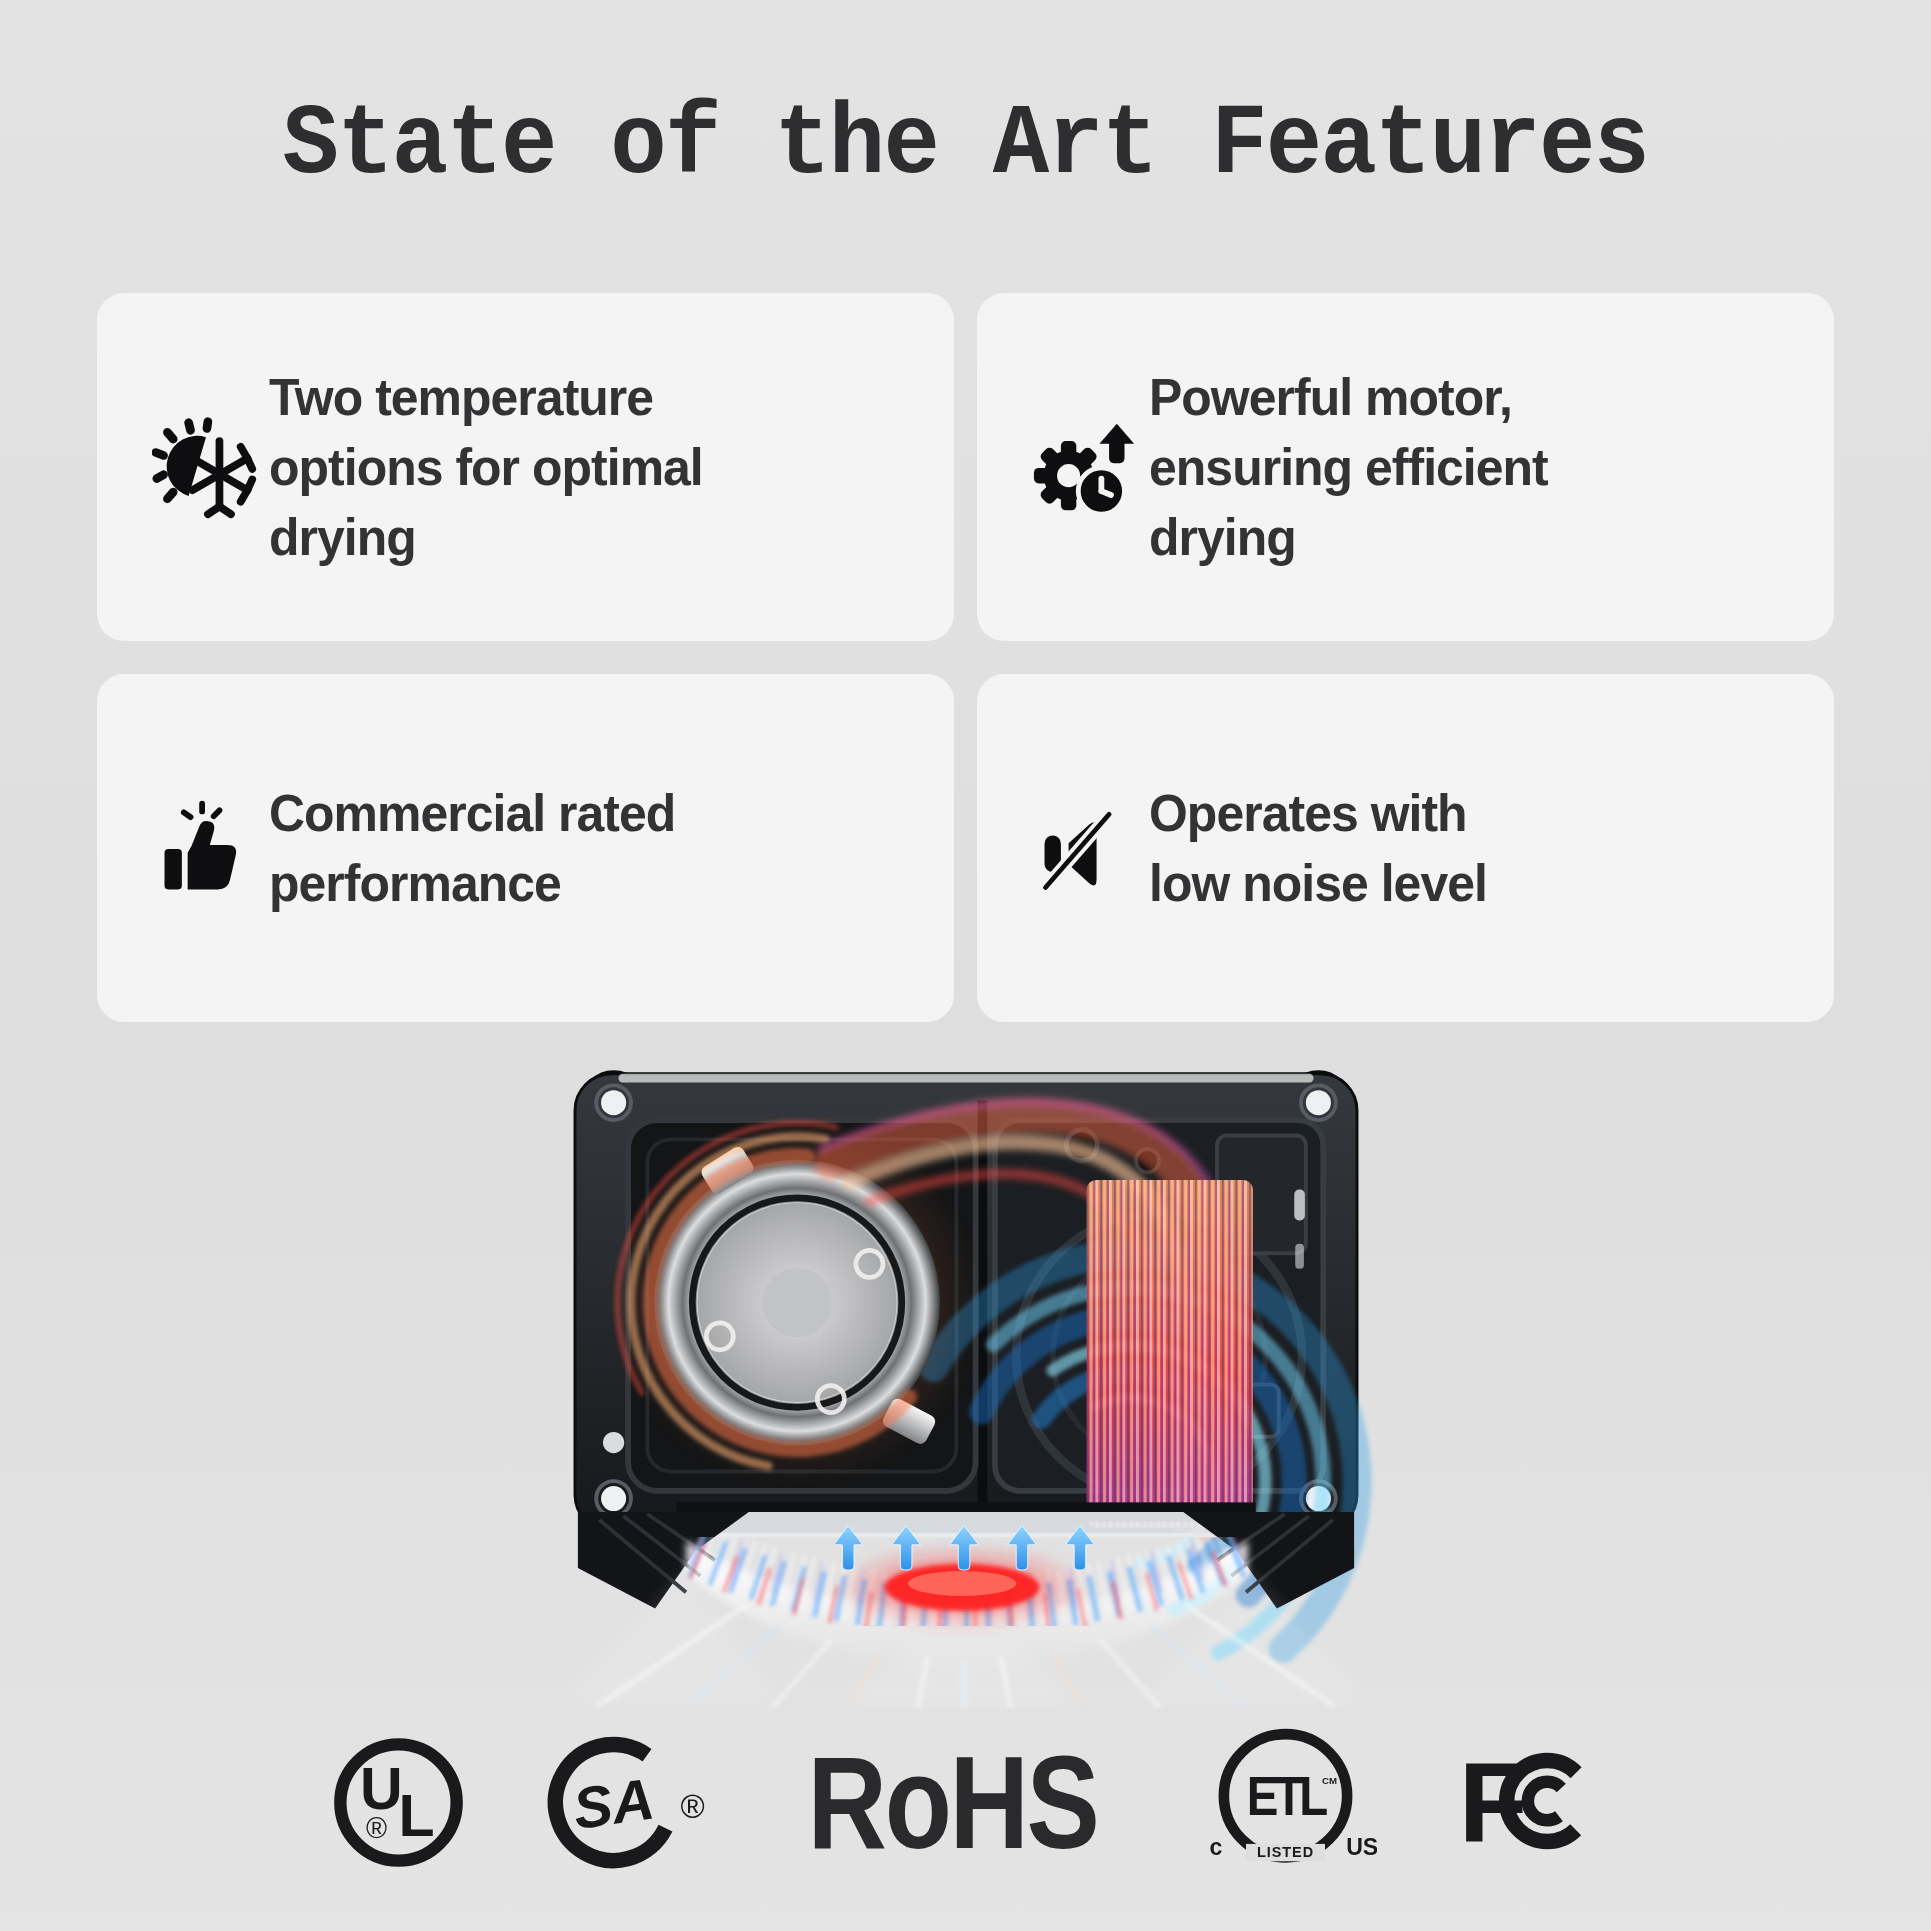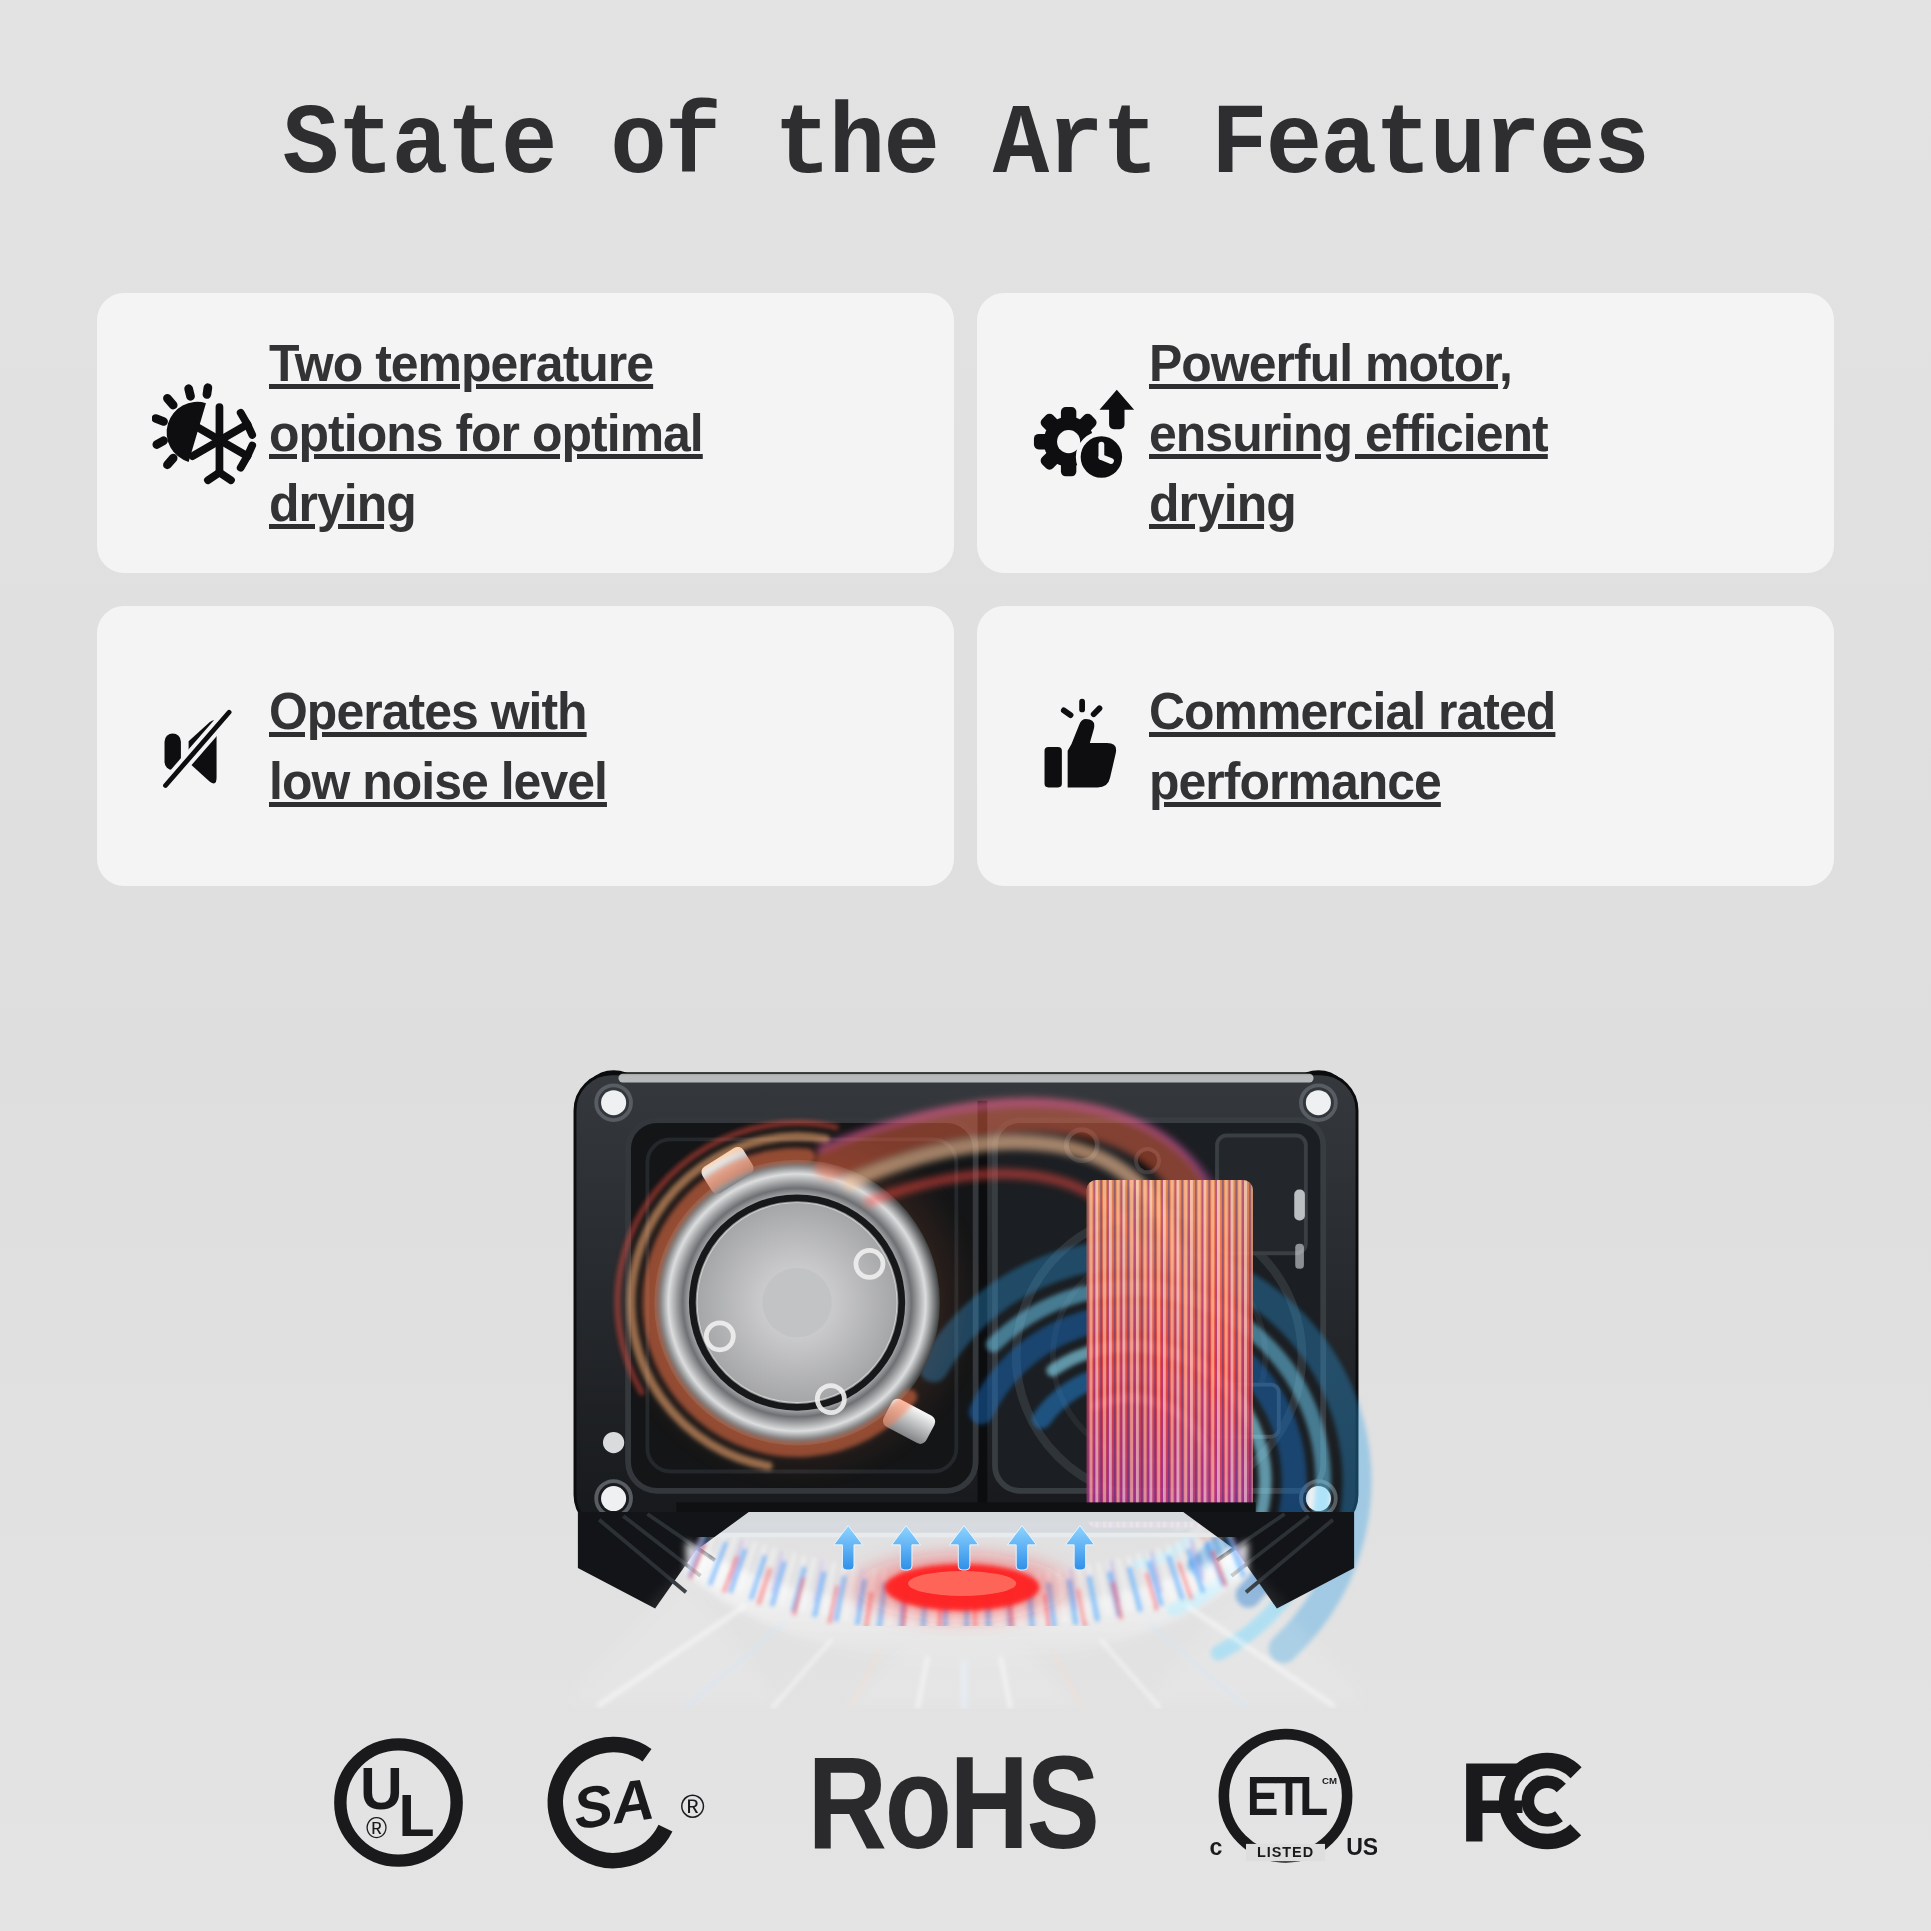--- a/index.html
+++ b/index.html
@@ -11,22 +11,22 @@
   .page-title{
     position:absolute;top:89px;left:0;width:1931px;text-align:center;
     font-size:100px;font-weight:bold;letter-spacing:-1.9px;color:#2e2e30;white-space:nowrap;font-family:Liberation Mono, monospace;
   }
   .page-title .squeeze{display:inline-block;transform:scaleX(.94);transform-origin:center;}
   .cards{
     position:absolute;left:97px;top:293px;width:1738px;
     display:grid;grid-template-columns:857px 857px;column-gap:23px;row-gap:33px;
   }
   .card{
-    height:280px;background:#f4f4f5;border-radius:27px;
-    display:flex;align-items:center;padding-left:54px;box-sizing:border-box;text-decoration:underline;
+    height:348px;background:#f4f4f5;border-radius:27px;
+    display:flex;align-items:center;padding-left:54px;box-sizing:border-box;
   }
   .card .icon-box{flex:0 0 108px;display:flex;align-items:center;justify-content:center;}
   .feature-text{
     margin-left:9.7px;font-size:52px;font-weight:bold;line-height:1.35;
     letter-spacing:-1px;color:#333336;white-space:pre-line;
     transform:scaleX(.96);transform-origin:left center;
   }
   .hero{position:absolute;left:541px;top:1066px;width:850px;height:643px;}
   .logos{
     position:absolute;left:0;top:1701px;width:1931px;height:203px;
@@ -107,44 +107,44 @@
         </svg>
       </div>
       <div class="feature-text">Powerful motor,
 ensuring efficient
 drying</div>
     </div>
 
     <div class="card">
       <div class="icon-box">
         <svg width="106" height="106" viewBox="0 0 110 110" fill="none">
+          <g stroke="#0e0e10" stroke-width="6" stroke-linecap="round">
+            <line x1="40" y1="23" x2="33" y2="18"></line>
+            <line x1="52" y1="17" x2="52" y2="9"></line>
+            <line x1="64" y1="22" x2="70" y2="16"></line>
+          </g>
+          <rect x="13" y="56" width="18" height="42" rx="4" fill="#0e0e10"></rect>
+          <path d="M37 98 L68 98 Q79 98 81 88 L87 62 Q89 52 78 52 L60 52 L64 38 Q67 27 56 27 Q51 27 49 33 L41 53 L37 60 Z" fill="#0e0e10"></path>
+        </svg>
+      </div>
+      <div class="feature-text">Commercial rated
+performance</div>
+    </div>
+
+    <div class="card">
+      <div class="icon-box">
+        <svg width="106" height="106" viewBox="0 0 110 110" fill="none">
           <rect x="13" y="42" width="17" height="38" rx="8.5" fill="#0e0e10"></rect>
           <path d="M38 50 L60 30 Q67 25 67 34 L67 88 Q67 97 60 92 L38 72 Z" fill="#0e0e10"></path>
           <line x1="14" y1="96" x2="80" y2="20" stroke="#f4f4f5" stroke-width="13"></line>
           <line x1="14" y1="96" x2="80" y2="20" stroke="#0e0e10" stroke-width="5" stroke-linecap="round"></line>
         </svg>
       </div>
       <div class="feature-text">Operates with
 low noise level</div>
-    </div>
-
-    <div class="card">
-      <div class="icon-box">
-        <svg width="106" height="106" viewBox="0 0 110 110" fill="none">
-          <g stroke="#0e0e10" stroke-width="6" stroke-linecap="round">
-            <line x1="40" y1="23" x2="33" y2="18"></line>
-            <line x1="52" y1="17" x2="52" y2="9"></line>
-            <line x1="64" y1="22" x2="70" y2="16"></line>
-          </g>
-          <rect x="13" y="56" width="18" height="42" rx="4" fill="#0e0e10"></rect>
-          <path d="M37 98 L68 98 Q79 98 81 88 L87 62 Q89 52 78 52 L60 52 L64 38 Q67 27 56 27 Q51 27 49 33 L41 53 L37 60 Z" fill="#0e0e10"></path>
-        </svg>
-      </div>
-      <div class="feature-text">Commercial rated
-performance</div>
     </div>
   </div>
 
   <div class="hero">
     <svg width="850" height="643" viewBox="0 0 880 666" fill="none">
       <defs>
         <linearGradient id="bodyGrad" x1="0" y1="0" x2="0" y2="1">
           <stop offset="0" stop-color="#35393e"></stop>
             <stop offset="1" stop-color="#16181b"></stop>
         </linearGradient>

